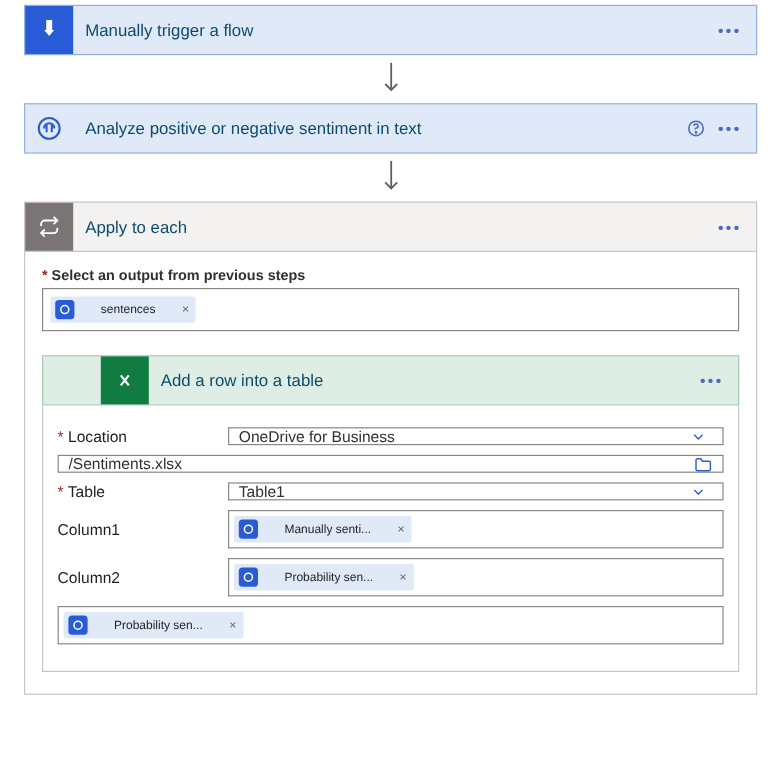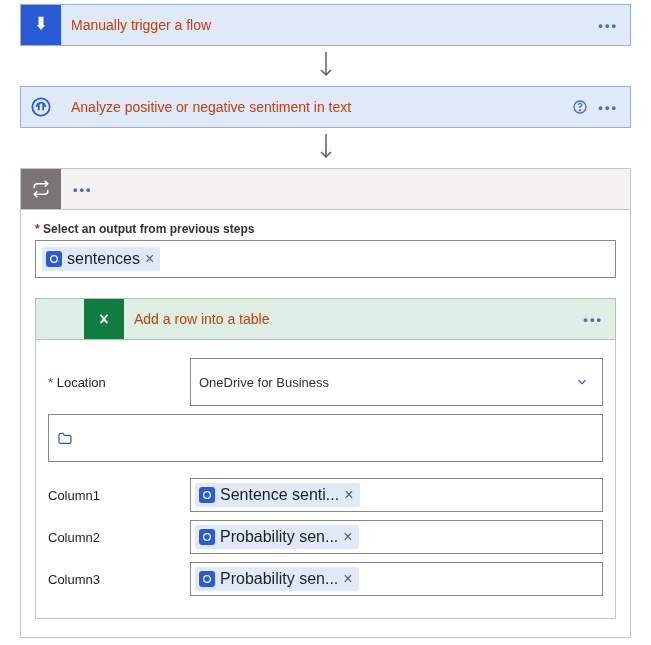--- a/index.html
+++ b/index.html
@@ -22,21 +22,21 @@
   .card-green { background: #dfeee4; border-color: #a8c9b3; padding-left: 48px; }
   .card-icon {
     width: 40px; height: 40px;
     display: flex; align-items: center; justify-content: center;
     flex-shrink: 0;
   }
   .icon-trigger { background: #2a5bd7; color:#fff; }
   .icon-brain { background: transparent; color:#2a5bd7; }
   .icon-loop { background: #7a7574; color:#fff; }
   .icon-excel { background: #107c41; color:#fff; }
-  .card-title { flex: 1; padding: 0 10px; font-size: 14px; color:#c2410c; }
+  .card-title { flex: 1; padding: 0 10px; font-size: 14px; color:#0c4a6e; }
   .card-actions { display:flex; align-items:center; gap:10px; padding:0 12px; }
   .ellipsis { color:#4a6dc3; letter-spacing:2px; font-weight:bold; cursor:pointer; }
   .help-icon { color:#4a6dc3; cursor:pointer; }
   .arrow {
     display:flex; justify-content:center; padding: 6px 0;
     color:#605e5c;
   }
   .loop-body {
     border:1px solid #c8c6c4;
     border-top:none;
@@ -47,24 +47,24 @@
   .req::before { content:"* "; color:#a4262c; }
   .token-input {
     border:1px solid #8a8886;
     padding:6px;
     display:flex; flex-wrap:wrap; gap:4px;
     background:#fff;
   }
   .token {
     display:inline-flex; align-items:center;
     background:#dfe9f7; color:#201f1e;
-    font-size:16px;
+    font-size:10px;
     border-radius:2px;
     padding:3px 6px 3px 4px;
-    gap:5px;
+    gap:22px;
   }
   .token-icon {
     width:16px; height:16px; border-radius:3px;
     background:#2a5bd7; color:#fff;
     display:flex; align-items:center; justify-content:center;
     font-size:10px;
   }
   .token-x { cursor:pointer; color:#605e5c; }
   .inner-card { margin-top: 20px; }
   .inner-body {
@@ -74,21 +74,21 @@
   }
   .form-row {
     display:flex; align-items:center;
     margin: 8px 0;
     gap:12px;
   }
   .form-label { width:130px; font-size:13px; color:#201f1e; flex-shrink:0; }
   .form-control {
     flex:1;
     border:1px solid #8a8886;
-    height:48px;
+    height:15px;
     display:flex; align-items:center;
     padding:0 8px;
     background:#fff;
     font-size:13px;
     position:relative;
   }
   .form-control .txt { flex:1; white-space:nowrap; overflow:hidden; text-overflow:ellipsis; }
   .chev { color:#2a5bd7; width:24px; display:flex; justify-content:center; cursor:pointer; }
   .folder-ico { color:#2a5bd7; cursor:pointer; }
   .form-control.token-holder { padding:4px; height:auto; min-height:32px; }
@@ -146,20 +146,21 @@
 
 <div class="card card-gray">
   <div class="card-icon icon-loop">
     <svg width="18" height="18" viewBox="0 0 24 24" fill="none" stroke="currentColor" stroke-width="2">
         <polyline points="17 1 21 5 17 9"></polyline>
         <path d="M3 11V9a4 4 0 0 1 4-4h14"></path>
         <polyline points="7 23 3 19 7 15"></polyline>
         <path d="M21 13v2a4 4 0 0 1-4 4H3"></path>
       </svg>
   </div>
+  <div class="card-title">Apply to each</div>
   <div class="card-actions">
     <span class="ellipsis">•••</span>
   </div>
 </div>
 
 <div class="loop-body">
   <div class="field-label-top req">Select an output from previous steps</div>
   <div class="token-input">
     <span class="token">
       <span class="token-icon">
@@ -196,41 +197,51 @@
             <svg width="14" height="14" viewBox="0 0 24 24" fill="none" stroke="currentColor" stroke-width="2">
                 <polyline points="6 9 12 15 18 9"></polyline>
               </svg>
           </span>
         </div>
       </div>
 
 
       <div class="form-row">
         <div class="form-control">
+          <span class="txt">/Sentiments.xlsx</span>
           <span class="folder-ico">
             <svg width="16" height="14" viewBox="0 0 24 20" fill="none" stroke="currentColor" stroke-width="1.8">
                 <path d="M3 5a2 2 0 0 1 2-2h4l2 3h8a2 2 0 0 1 2 2v8a2 2 0 0 1-2 2H5a2 2 0 0 1-2-2z"></path>
               </svg>
           </span>
         </div>
       </div>
 
       <div class="form-row">
+        <div class="form-label req">Table</div>
+        <div class="form-control">
+          <span class="txt">Table1</span>
+          <span class="chev">
+            <svg width="14" height="14" viewBox="0 0 24 24" fill="none" stroke="currentColor" stroke-width="2">
+                <polyline points="6 9 12 15 18 9"></polyline>
+              </svg>
+          </span>
+        </div>
       </div>
 
       <div class="form-row">
         <div class="form-label">Column1</div>
         <div class="form-control token-holder">
           <span class="token">
             <span class="token-icon">
               <svg width="10" height="10" viewBox="0 0 24 24" fill="none" stroke="currentColor" stroke-width="3">
                   <circle cx="12" cy="12" r="8"></circle>
                 </svg>
             </span>
-            <span>Sentence senti...</span>
+            <span>Manually senti...</span>
             <span class="token-x">×</span>
           </span>
         </div>
       </div>
 
       <div class="form-row">
         <div class="form-label">Column2</div>
         <div class="form-control token-holder">
           <span class="token">
             <span class="token-icon">
@@ -238,21 +249,20 @@
                   <circle cx="12" cy="12" r="8"></circle>
                 </svg>
             </span>
             <span>Probability sen...</span>
             <span class="token-x">×</span>
           </span>
         </div>
       </div>
 
       <div class="form-row">
-        <div class="form-label">Column3</div>
         <div class="form-control token-holder">
           <span class="token">
             <span class="token-icon">
               <svg width="10" height="10" viewBox="0 0 24 24" fill="none" stroke="currentColor" stroke-width="3">
                   <circle cx="12" cy="12" r="8"></circle>
                 </svg>
             </span>
             <span>Probability sen...</span>
             <span class="token-x">×</span>
           </span>

